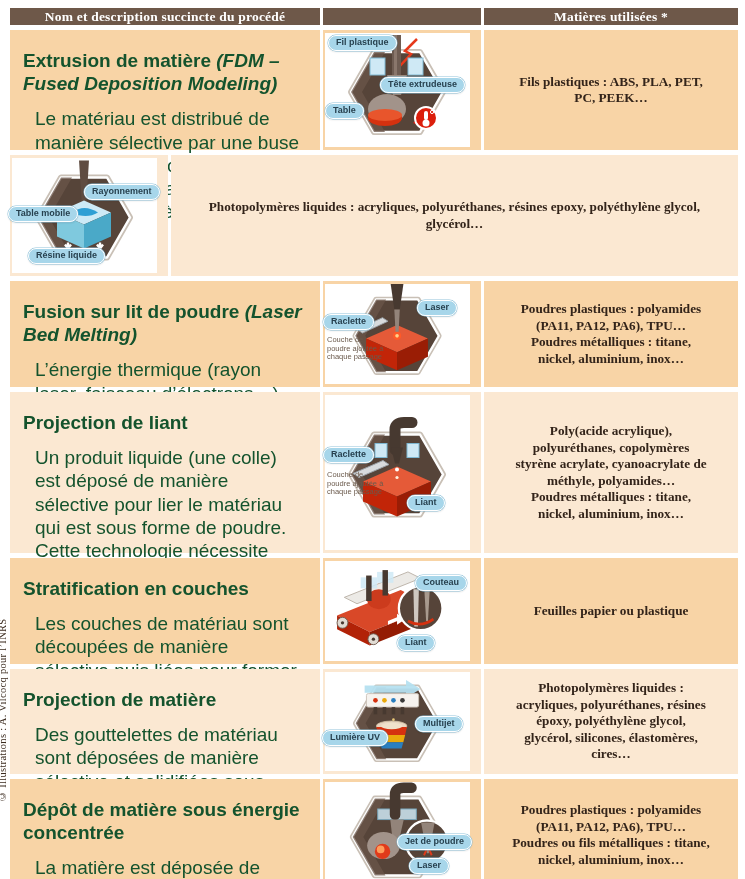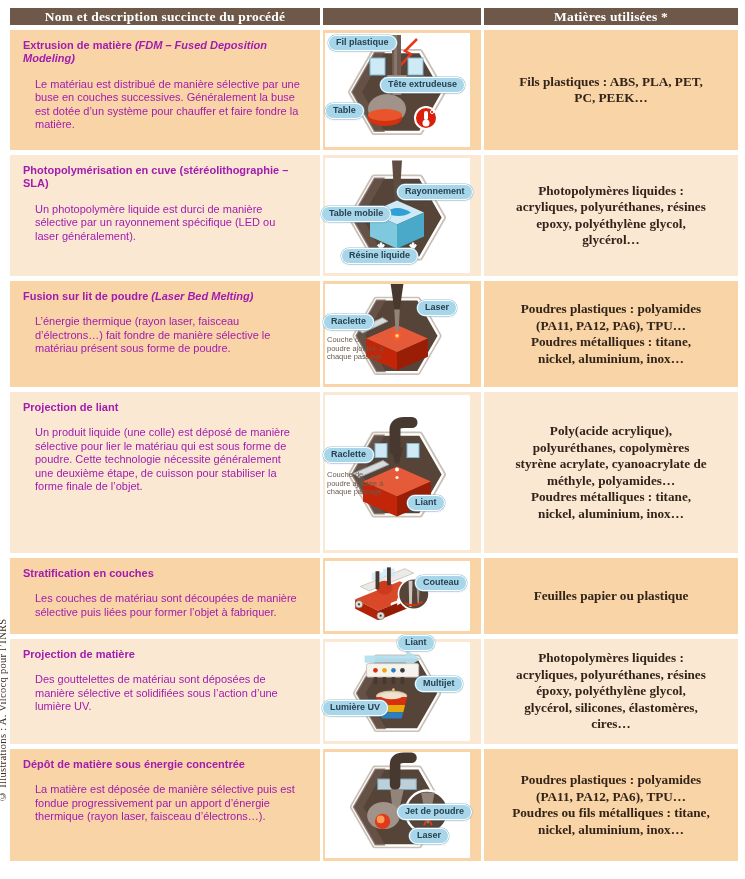--- a/index.html
+++ b/index.html
@@ -11,21 +11,21 @@
   .header-row{display:flex;gap:3px;height:17px;margin-bottom:5px;}
   .hcell{
     background:#6e5849;color:#fff;display:flex;align-items:center;justify-content:center;
     font-family:"Liberation Serif",serif;font-weight:bold;font-size:13.5px;letter-spacing:.2px;
   }
   .w1{width:310px;flex:none;} .w2{width:158px;flex:none;} .w3{flex:1;}
   .row{display:flex;gap:3px;margin-bottom:5px;}
   .row .cell{box-sizing:border-box;}
   .row.odd  .cell{background:#f8d4a6;}
   .row.even .cell{background:#fbe8d2;}
-  .cell.c1{padding:9px 8px 6px 13px;color:#a21caf;font-size:11px;line-height:1.22;}
+  .cell.c1{padding:19px 8px 6px 13px;color:#14532d;font-size:19px;line-height:1.22;}
   .ptitle{margin:0;font-weight:bold;}
   .ptitle .en{font-style:italic;}
   .pdesc{margin:12px;}
   .cell.c2{position:relative;}
   .illu{position:absolute;left:2px;top:3px;right:11px;bottom:3px;background:#ffffff;overflow:visible;}
   .illu svg{position:absolute;left:0;top:0;width:100%;height:100%;}
   .cell.c3{
     display:flex;flex-direction:column;justify-content:center;align-items:center;
     text-align:center;padding:4px 28px;color:#33241a;
     font-family:"Liberation Serif",serif;font-weight:600;font-size:13.2px;line-height:1.25;
@@ -92,24 +92,20 @@
         <span class="pill" style="left:0px;top:70px">Table</span>
       </div>
     </div>
     <div class="cell c3 w3">
       <div>Fils plastiques : ABS, PLA, PET, PC, PEEK…</div>
       <div></div>
     </div>
   </div>
 
   <div class="row even" style="height:121px">
-    <div class="cell c1 w1">
-      <p class="ptitle"><span>Photopolymérisation en cuve (stéréolithographie – SLA)</span><span class="en"></span></p>
-      <p class="pdesc">Un photopolymère liquide est durci de manière sélective par un rayonnement spécifique (LED ou laser généralement).</p>
-    </div>
     <div class="cell c2 w2">
       <div class="illu">
         <svg viewBox="0 0 145 110" preserveAspectRatio="xMidYMid meet">
           <path class="hex-out" d="M118,57 95,17 49,17 26,57 49,97 95,97Z"></path>
           <path class="hex" d="M118,57 95,17 49,17 26,57 49,97 95,97Z"></path>
           <path class="hex-face" d="M26,57 49,17 60,17 37,57 60,97 49,97Z"></path>
           <polygon points="67,0 77,0 74,46 70,46" fill="#5f4c41"></polygon>
           <polygon points="70,44 74,44 73,54 71,54" fill="#bfe2f0"></polygon>
           <polygon points="45,52 72,40 99,52 72,64" fill="#cdeaf6"></polygon>
           <polygon points="45,52 72,64 72,88 45,76" fill="#7fc9de"></polygon>
@@ -186,21 +182,21 @@
         <span class="pill" style="left:82px;top:100px">Liant</span>
         <span class="caption" style="left:2px;top:76px">Couche de poudre ajoutée à chaque passage</span>
       </div>
     </div>
     <div class="cell c3 w3">
       <div>Poly(acide acrylique), polyuréthanes, copolymères styrène acrylate, cyanoacrylate de méthyle, polyamides…</div>
       <div>Poudres métalliques : titane, nickel, aluminium, inox…</div>
     </div>
   </div>
 
-  <div class="row odd" style="height:76px">
+  <div class="row odd" style="height:106px">
     <div class="cell c1 w1">
       <p class="ptitle"><span>Stratification en couches</span><span class="en"></span></p>
       <p class="pdesc">Les couches de matériau sont découpées de manière sélective puis liées pour former l’objet à fabriquer.</p>
     </div>
     <div class="cell c2 w2">
       <div class="illu">
         <svg viewBox="0 0 145 110" preserveAspectRatio="xMidYMid meet">
           <polygon points="14,40 84,12 98,19 28,47" fill="#eceae6" stroke="#b8b0a5"></polygon>
           <polygon points="6,60 76,32 112,50 42,78" fill="#d94828"></polygon>
           <polygon points="6,60 42,78 42,93 6,75" fill="#b22207"></polygon>
@@ -257,21 +253,21 @@
             <rect x="66" y="39" width="4" height="8"></rect>
               <rect x="76" y="39" width="4" height="8"></rect>
           </g>
           <circle cx="68" cy="53" r="1.5" fill="#e8c878"></circle>
           <ellipse cx="66" cy="60" rx="17" ry="5.5" fill="#e8d7c2" stroke="#c9b89e"></ellipse>
           <polygon points="49,61 83,61 81,70 51,70" fill="#d5310f"></polygon>
           <polygon points="51,70 81,70 79,78 53,78" fill="#eaa90b"></polygon>
           <polygon points="53,78 79,78 77,85 55,85" fill="#2a7fc0"></polygon>
           <ellipse cx="66" cy="60" rx="12" ry="3.6" fill="#f0e2cc"></ellipse>
         </svg>
-        <span class="pill" style="left:90px;top:34px">Multijet</span>
+        <span class="pill" style="left:90px;top:44px">Multijet</span>
         <span class="pill" style="left:-3px;top:58px">Lumière UV</span>
       </div>
     </div>
     <div class="cell c3 w3">
       <div>Photopolymères liquides : acryliques, polyuréthanes, résines époxy, polyéthylène glycol, glycérol, silicones, élastomères, cires…</div>
       <div></div>
     </div>
   </div>
 
   <div class="row odd" style="height:112px">

